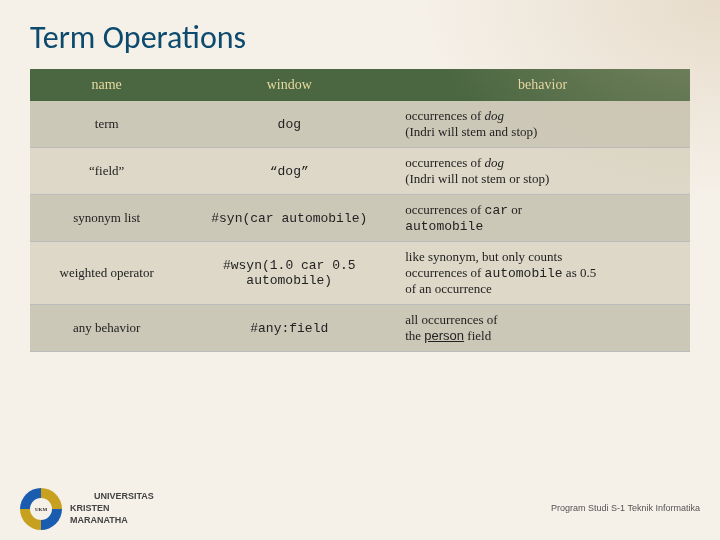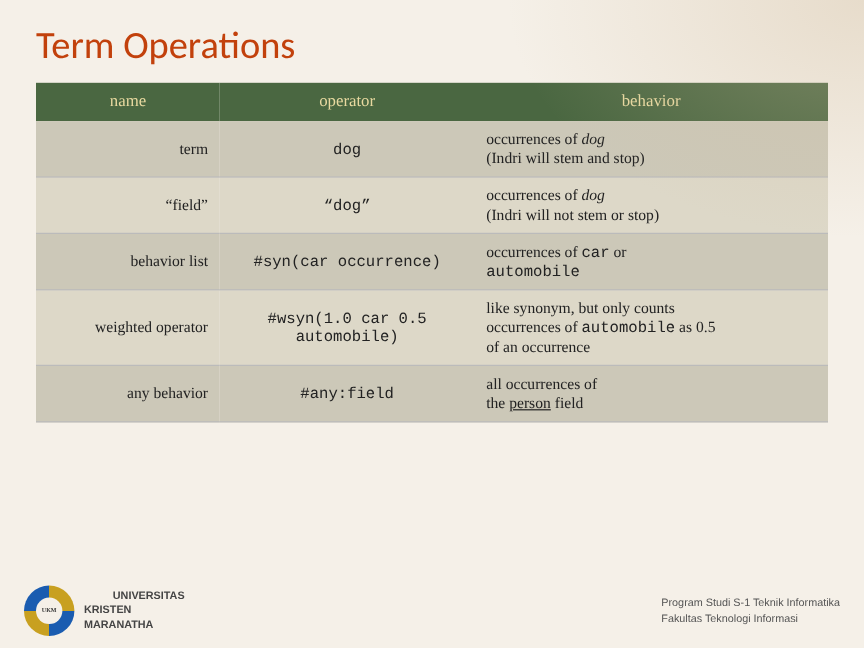--- a/index.html
+++ b/index.html
@@ -18,21 +18,21 @@
       top: 0; right: 0;
       width: 300px;
       height: 200px;
       background: radial-gradient(ellipse at top right, rgba(210,190,160,0.4) 0%, transparent 70%);
       pointer-events: none;
     }
 
     .page-title {
       font-size: 32px;
       font-weight: normal;
-      color: #c2410c;
+      color: #0c4a6e;
       padding: 18px 30px 12px 30px;
       font-family: Calibri, Arial, sans-serif;
     }
 
     .table-container {
       margin: 0 30px;
     }
 
     table {
       width: 100%;
@@ -59,21 +59,21 @@
 
     tbody tr td {
       padding: 7px 10px;
       text-align: center;
       vertical-align: middle;
       color: #222;
       border-bottom: 1px solid #bbb;
     }
 
     tbody tr td:first-child {
-      text-align: right;
+      text-align: center;
       font-style: normal;
       width: 160px;
     }
 
     tbody tr td:nth-child(2) {
       font-family: 'Courier New', monospace;
       font-size: 13px;
       width: 220px;
     }
 
@@ -151,62 +151,61 @@
 
 <div class="bg-decoration"></div>
 
 <h1 class="page-title">Term Operations</h1>
 
 <div class="table-container">
   <table>
     <thead>
       <tr>
         <th>name</th>
-        <th>operator</th>
+        <th>window</th>
         <th>behavior</th>
       </tr>
     </thead>
     <tbody id="table-body">
     <tr>
           <td>term</td>
           <td>dog</td>
           <td>occurrences of <em>dog</em><br>(Indri will stem and stop)</td>
         </tr>
         <tr>
           <td>“field”</td>
           <td>“dog”</td>
           <td>occurrences of <em>dog</em><br>(Indri will not stem or stop)</td>
         </tr>
         <tr>
-          <td>behavior list</td>
-          <td>#syn(car occurrence)</td>
+          <td>synonym list</td>
+          <td>#syn(car automobile)</td>
           <td>occurrences of <span style="font-family:courier new,monospace">car</span> or<br><span style="font-family:courier new,monospace">automobile</span></td>
         </tr>
         <tr>
           <td>weighted operator</td>
           <td>#wsyn(1.0 car 0.5<br>automobile)</td>
           <td>like synonym, but only counts<br>occurrences of <span style="font-family:courier new,monospace">automobile</span> as 0.5<br>of an occurrence</td>
         </tr>
         <tr>
           <td>any behavior</td>
           <td>#any:field</td>
-          <td>all occurrences of<br>the <span style="text-decoration:underline;font-family:Liberation Serif, serif">person</span> field</td>
+          <td>all occurrences of<br>the <span style="text-decoration:underline;font-family:Liberation Sans, sans-serif">person</span> field</td>
         </tr>
       </tbody>
   </table>
 </div>
 
 <div class="footer">
   <div class="logo-area">
     <div class="logo-circle">
       <div class="logo-inner">UKM</div>
     </div>
     <div class="logo-text">
       <span style="white-space:pre-line;margin-left:24px;">UNIVERSITAS
 KRISTEN
 MARANATHA</span>
     </div>
   </div>
   <div class="footer-right">
     <div>Program Studi S-1 Teknik Informatika</div>
-    <div>Fakultas Teknologi Informasi</div>
   </div>
 </div>
 
 </body></html>

